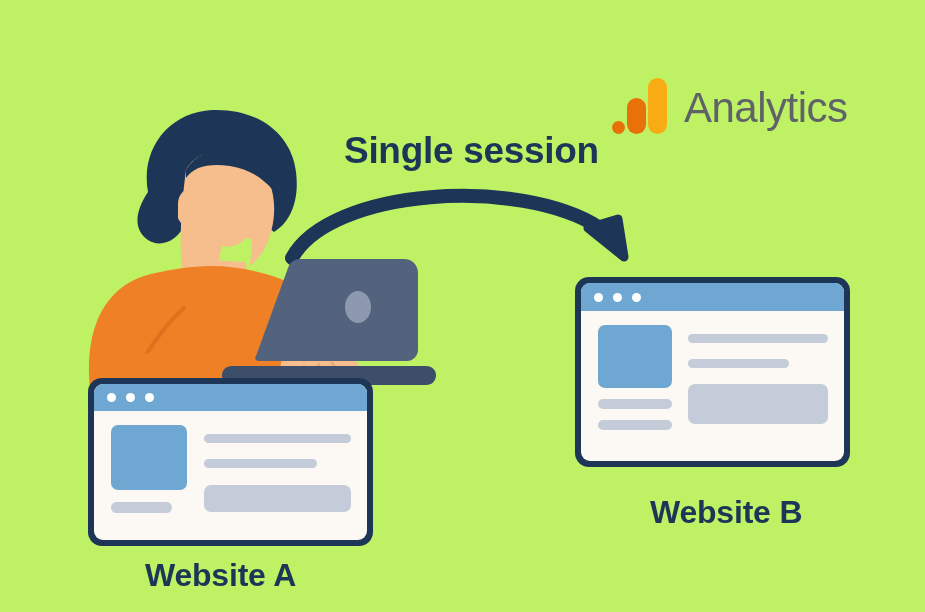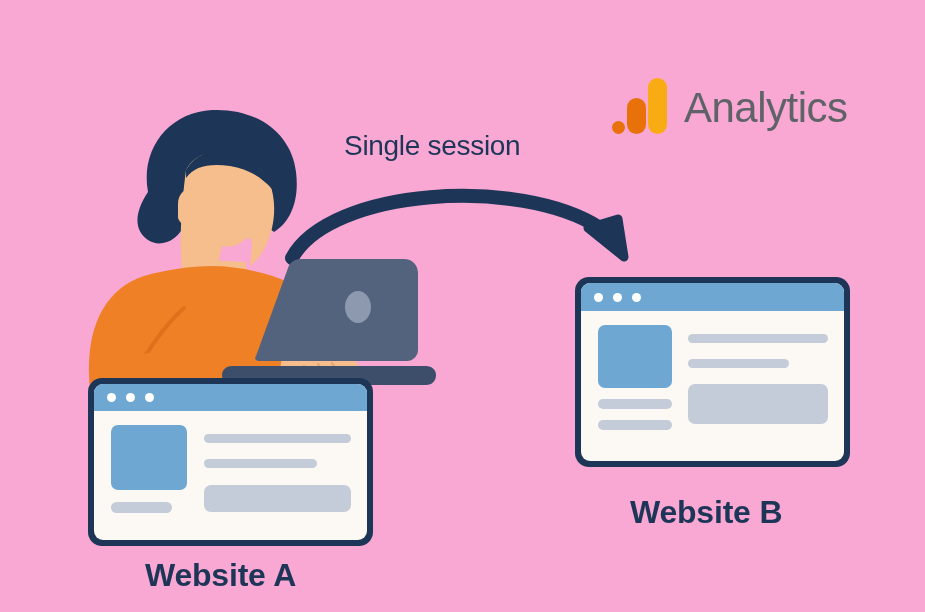--- a/index.html
+++ b/index.html
@@ -8,21 +8,21 @@
     padding: 0;
     background: #ffffff;
   }
   body {
     font-family: "Liberation Sans", sans-serif;
   }
   #stage {
     position: relative;
     width: 925px;
     height: 612px;
-    background: #f9a8d4;
+    background: #bef264;
     overflow: hidden;
   }
 
   
   #analytics-logo {
     position: absolute;
     left: 612px;
     top: 72px;
     width: 250px;
     height: 62px;
@@ -71,22 +71,22 @@
     line-height: 1;
     padding-bottom: 5px;
     white-space: nowrap;
   }
 
   
   #single-session-label {
     position: absolute;
     left: 344px;
     top: 130px;
-    font-size: 28px;
-    font-weight: normal;
+    font-size: 37px;
+    font-weight: bold;
     color: #1D3557;
     letter-spacing: -0.3px;
     white-space: nowrap;
   }
 
   
   #flow-arrow {
     position: absolute;
     left: 270px;
     top: 180px;
@@ -199,21 +199,21 @@
   
   .site-caption {
     position: absolute;
     font-size: 32px;
     font-weight: bold;
     color: #1D3557;
     letter-spacing: -0.2px;
     white-space: nowrap;
   }
   #caption-a { left: 145px; top: 557px; text-align: center; }
-  #caption-b { left: 630px; top: 494px; }
+  #caption-b { left: 650px; top: 494px; }
 </style>
 </head>
 <body>
 
 <div id="stage">
 
   <div id="analytics-logo">
     <div class="ga-mark">
       <span class="ga-bar tall"></span>
       <span class="ga-bar mid"></span>

